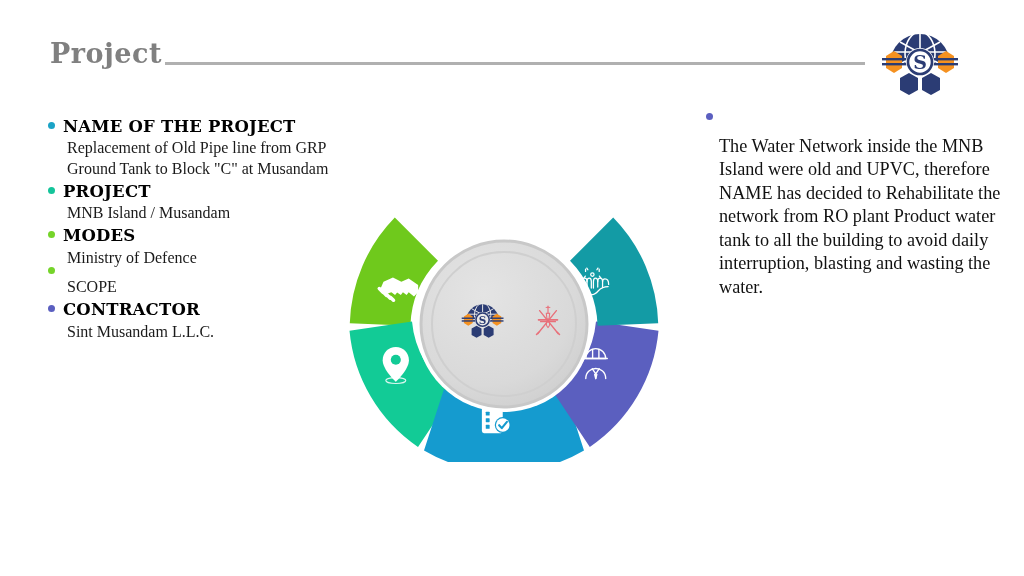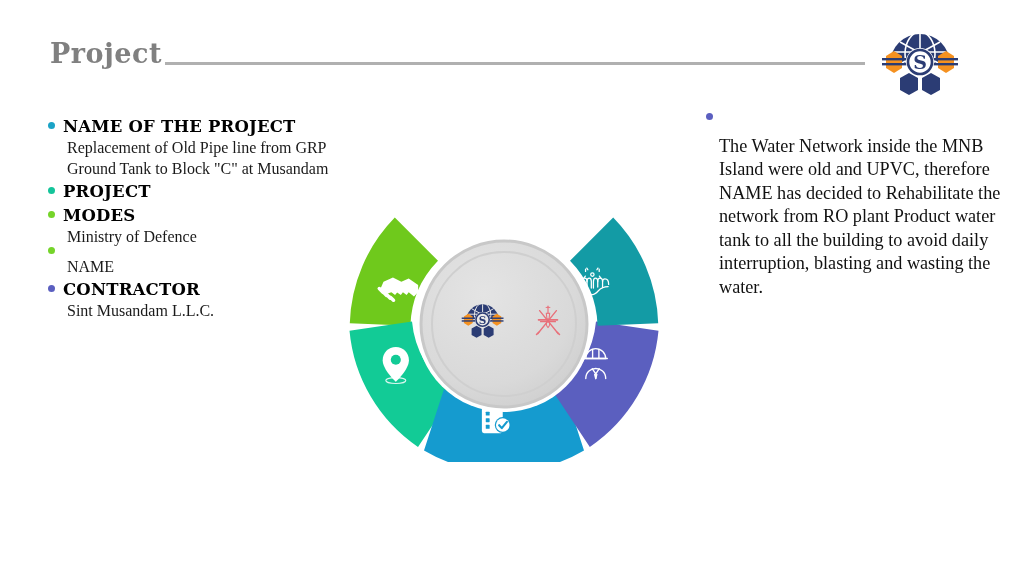--- a/index.html
+++ b/index.html
@@ -95,35 +95,36 @@
       <span>NAME OF THE PROJECT</span>
     </div>
     <div class="bullet-body">Replacement of Old Pipe line from GRP Ground Tank to Block "C" at Musandam</div>
   </div>
 
   <div class="bullet-block">
     <div class="bullet-head">
       <span class="bullet-dot" style="background:#14C49A"></span>
       <span>PROJECT</span>
     </div>
+    <div class="bullet-body">MNB Island / Musandam</div>
   </div>
 
   <div class="bullet-block">
     <div class="bullet-head">
       <span class="bullet-dot" style="background:#75D42A"></span>
       <span>MODES</span>
     </div>
     <div class="bullet-body">Ministry of Defence</div>
   </div>
 
   <div class="bullet-block">
     <div class="bullet-head">
       <span class="bullet-dot" style="background:#75D42A"></span>
     </div>
-    <div class="bullet-body">NAME</div>
+    <div class="bullet-body">SCOPE</div>
   </div>
 
   <div class="bullet-block">
     <div class="bullet-head">
       <span class="bullet-dot" style="background:#5B5FC0"></span>
       <span>CONTRACTOR</span>
     </div>
     <div class="bullet-body">Sint Musandam L.L.C.</div>
   </div>
 

